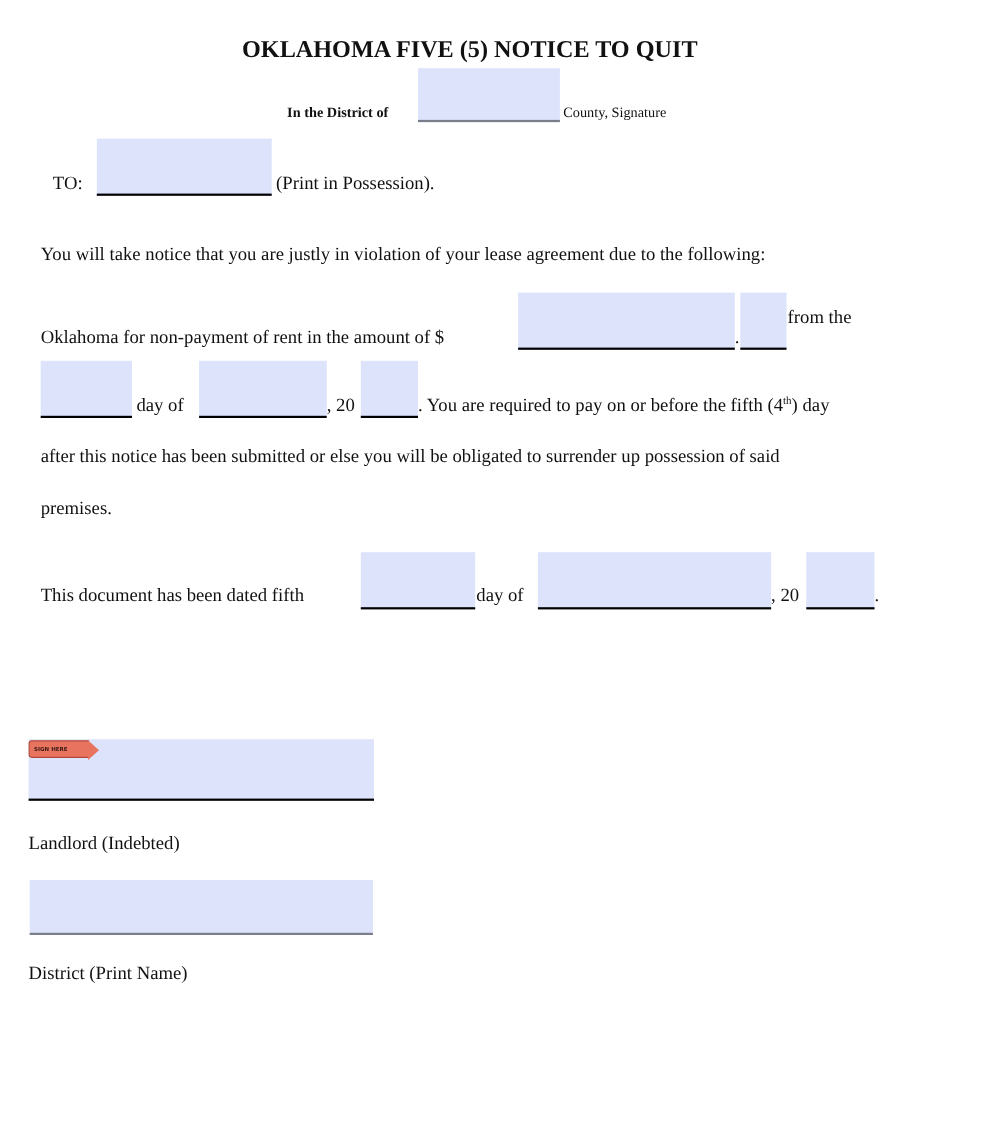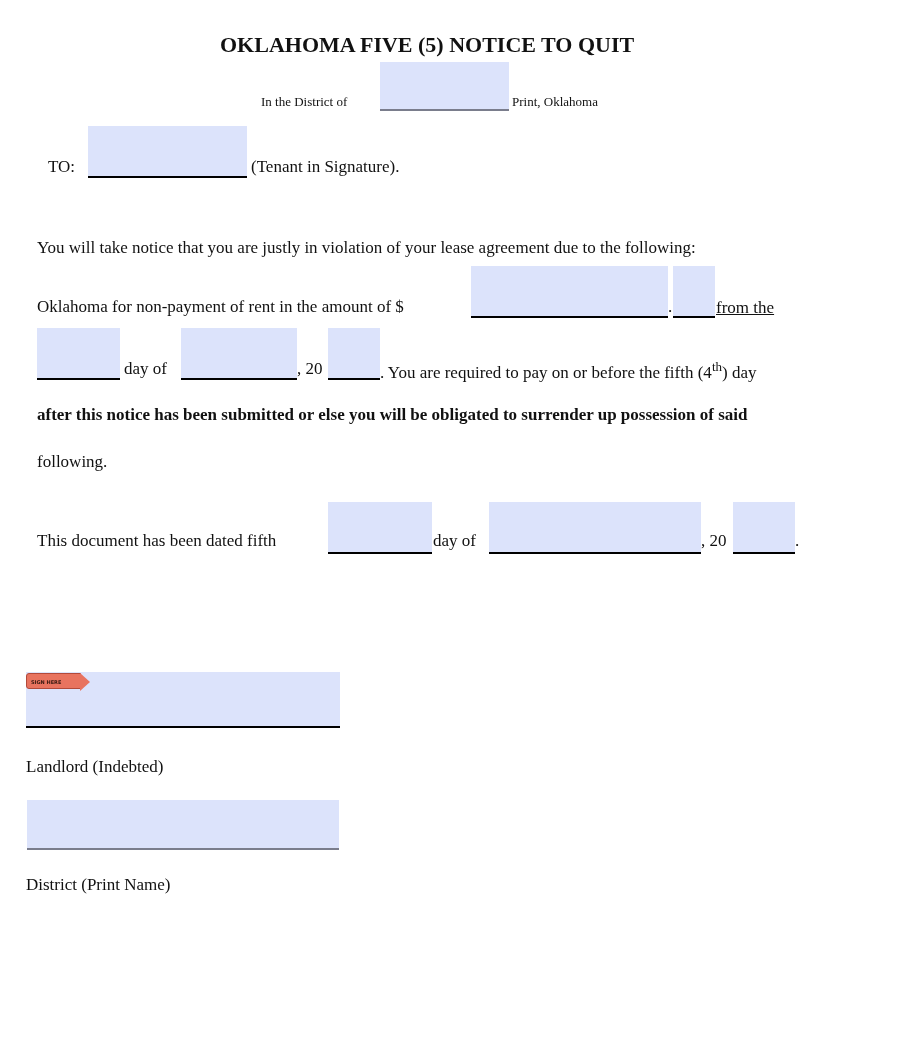--- a/index.html
+++ b/index.html
@@ -12,52 +12,52 @@
     .field { position: absolute; background: #dce3fb; border-bottom: 2px solid #000;
              box-sizing: border-box; }
     .field.thin { border-bottom: 2px solid #7a7d8c; }
     .sign-tag { position: absolute; height: 16px; background: #e8735f;
                 border: 1px solid #b24a3a; border-radius: 3px 0 0 3px;
                 font-family: "DejaVu Sans", sans-serif; font-size: 5px; line-height: 16px;
                 color: #3a1a12; padding-left: 4px; box-sizing: border-box; font-weight: bold; }
     .sign-tag::after { content: ""; position: absolute; right: -10px; top: -1px;
                 border-top: 9px solid transparent; border-bottom: 9px solid transparent;
                 border-left: 10px solid #e8735f; }
-    sup { font-size: 13px; }
+    sup { font-size: 10px; }
   </style>
 </head>
 <body>
 
 <div class="abs title" style="left:220px; top:32px;">OKLAHOMA FIVE (5) NOTICE  TO  QUIT</div>
 
-<div class="abs small" style="left:261px; top:94px;">In the District of</div>
+<div class="abs small" style="left:261px; top:94px;font-weight:bold;">In the District of</div>
 <div class="field thin" style="left:380px; top:62px; width:129px; height:49px;"></div>
-<div class="abs small" style="left:512px; top:94px;">Print, Oklahoma</div>
+<div class="abs small" style="left:512px; top:94px;">County, Signature</div>
 
 <div class="abs txt" style="left:48px; top:157px;">TO:</div>
 <div class="field" style="left:88px; top:126px; width:159px; height:52px;"></div>
-<div class="abs txt" style="left:251px; top:157px;">(Tenant in  Signature).</div>
+<div class="abs txt" style="left:251px; top:157px;">(Print in  Possession).</div>
 
-<div class="abs txt" style="left:37px; top:238px;">You will take notice that you are justly in violation of your lease agreement due to the following:</div>
+<div class="abs txt" style="left:37px; top:221px;">You will take notice that you are justly in violation of your lease agreement due to the following:</div>
 
 <div class="abs txt" style="left:37px; top:297px;">Oklahoma for non-payment of rent in the amount of $</div>
 <div class="field" style="left:471px; top:266px; width:197px; height:52px;"></div>
 <div class="abs txt" style="left:668px; top:297px;">.</div>
 <div class="field" style="left:673px; top:266px; width:42px; height:52px;"></div>
-<div class="abs txt" style="left:716px; top:298px;text-decoration:underline;">from the</div>
+<div class="abs txt" style="left:716px; top:279px;">from the</div>
 
 <div class="field" style="left:37px; top:328px; width:83px; height:52px;"></div>
 <div class="abs txt" style="left:124px; top:359px;">day of</div>
 <div class="field" style="left:181px; top:328px; width:116px; height:52px;"></div>
 <div class="abs txt" style="left:297px; top:359px;">, 20</div>
 <div class="field" style="left:328px; top:328px; width:52px; height:52px;"></div>
 <div class="abs txt" style="left:380px; top:359px;"><span>. You are required to pay on or before the fifth (4</span><sup>th</sup><span>) day</span></div>
 
-<div class="abs txt" style="left:37px; top:405px;font-weight:bold;">after this notice has been submitted or else you will be obligated to surrender up possession of said</div>
-<div class="abs txt" style="left:37px; top:452px;">following.</div>
+<div class="abs txt" style="left:37px; top:405px;">after this notice has been submitted or else you will be obligated to surrender up possession of said</div>
+<div class="abs txt" style="left:37px; top:452px;">premises.</div>
 
 <div class="abs txt" style="left:37px; top:531px;">This document has been dated fifth</div>
 <div class="field" style="left:328px; top:502px; width:104px; height:52px;"></div>
 <div class="abs txt" style="left:433px; top:531px;">day of</div>
 <div class="field" style="left:489px; top:502px; width:212px; height:52px;"></div>
 <div class="abs txt" style="left:701px; top:531px;">, 20</div>
 <div class="field" style="left:733px; top:502px; width:62px; height:52px;"></div>
 <div class="abs txt" style="left:795px; top:531px;">.</div>
 
 <div class="field" style="left:26px; top:672px; width:314px; height:56px; border-bottom-width:2px;"></div>

